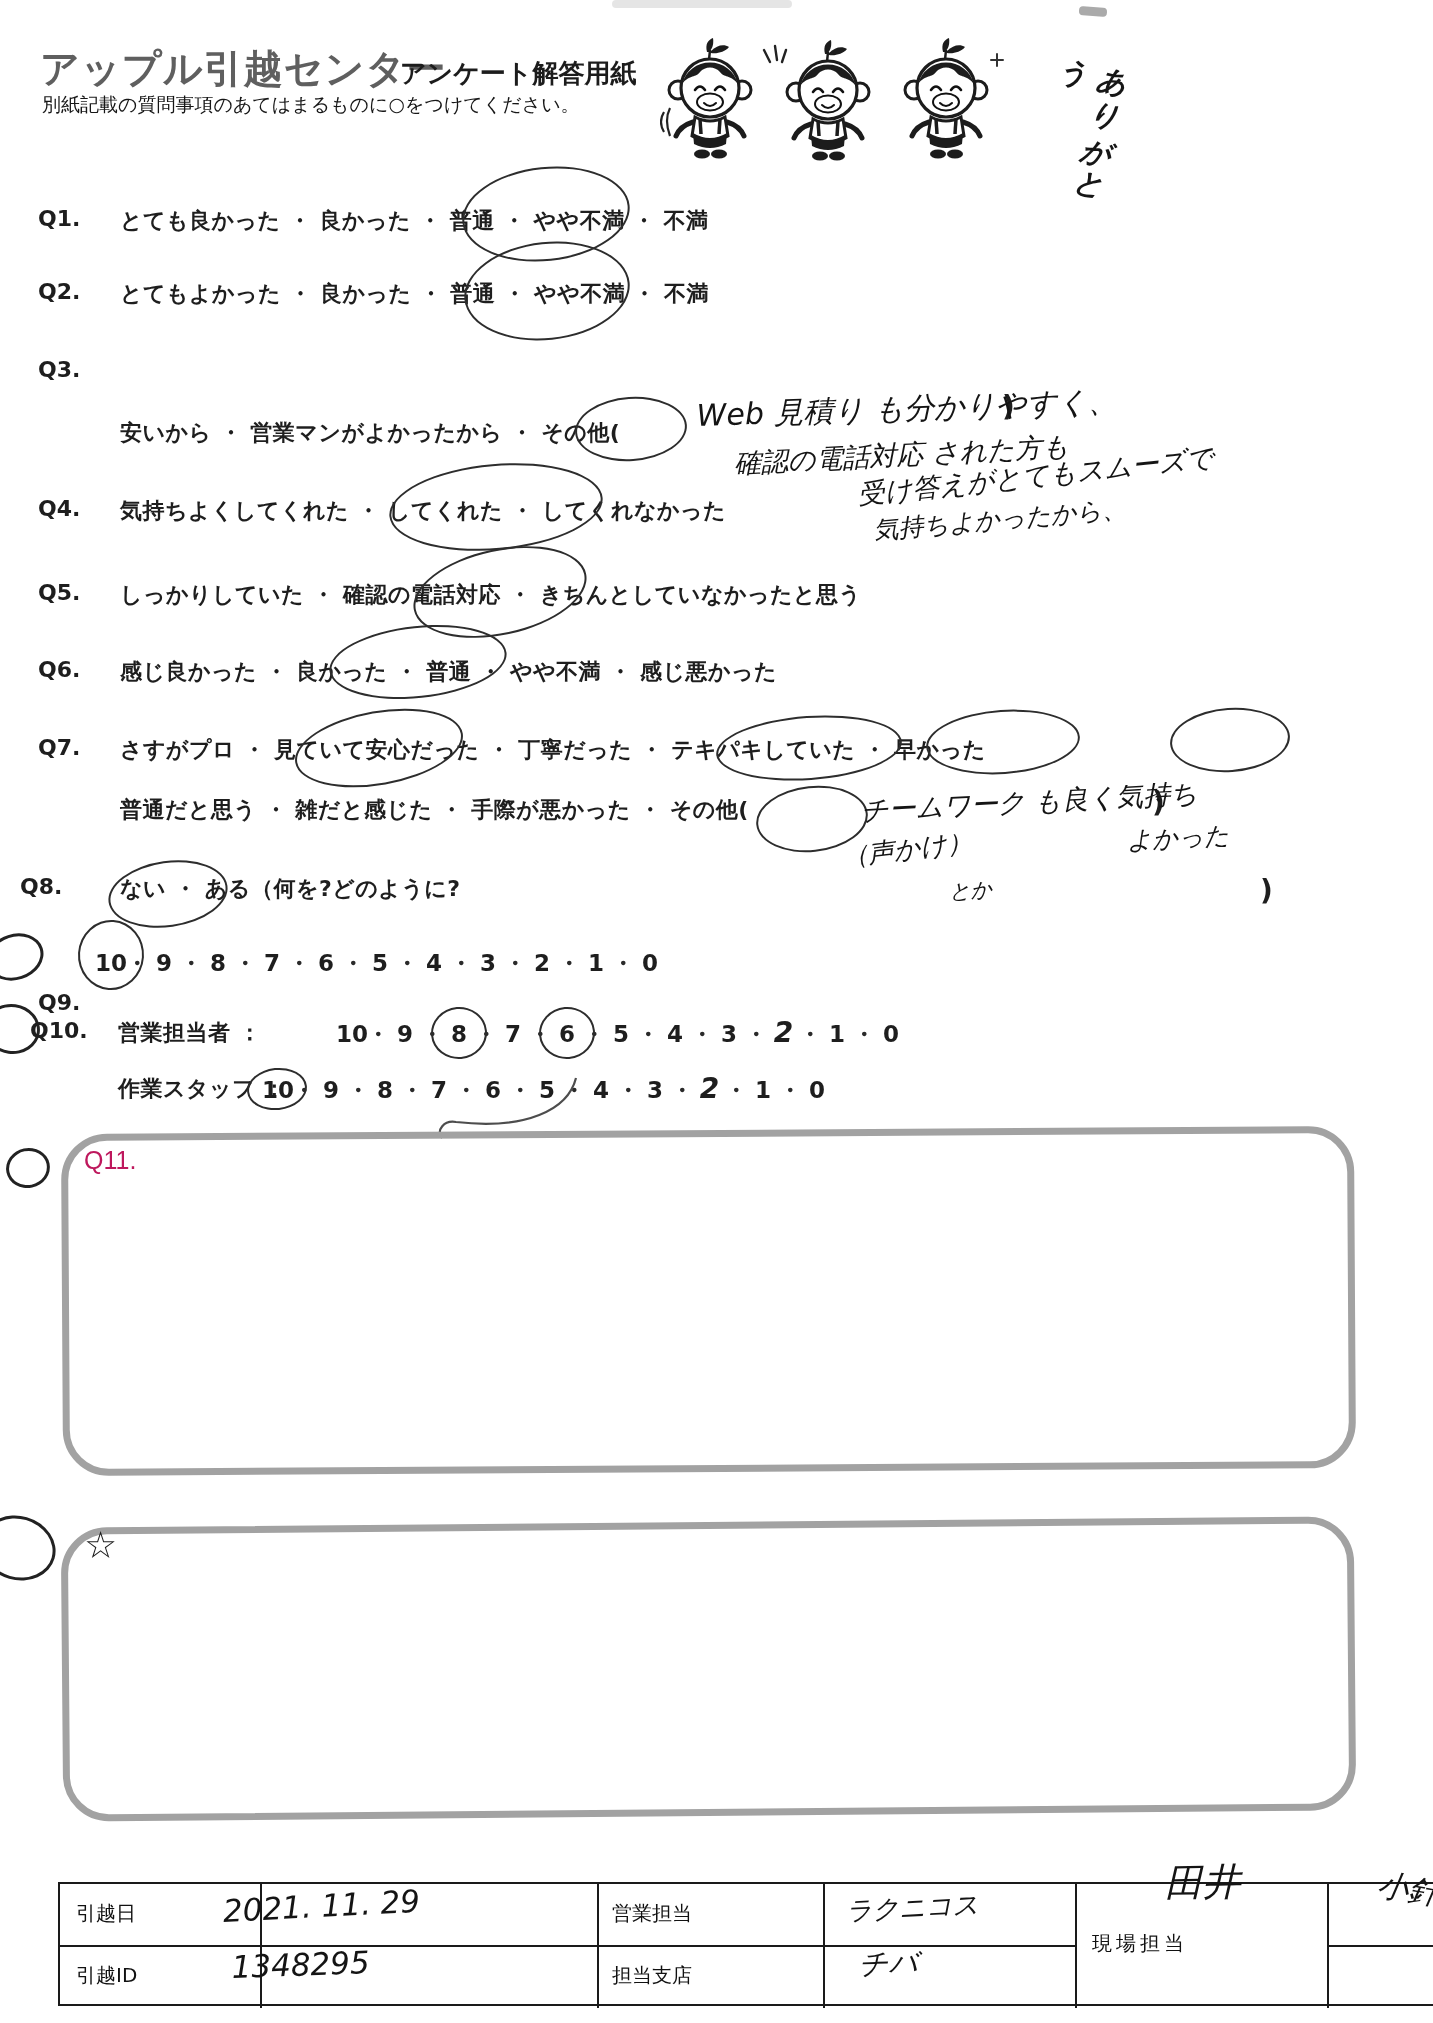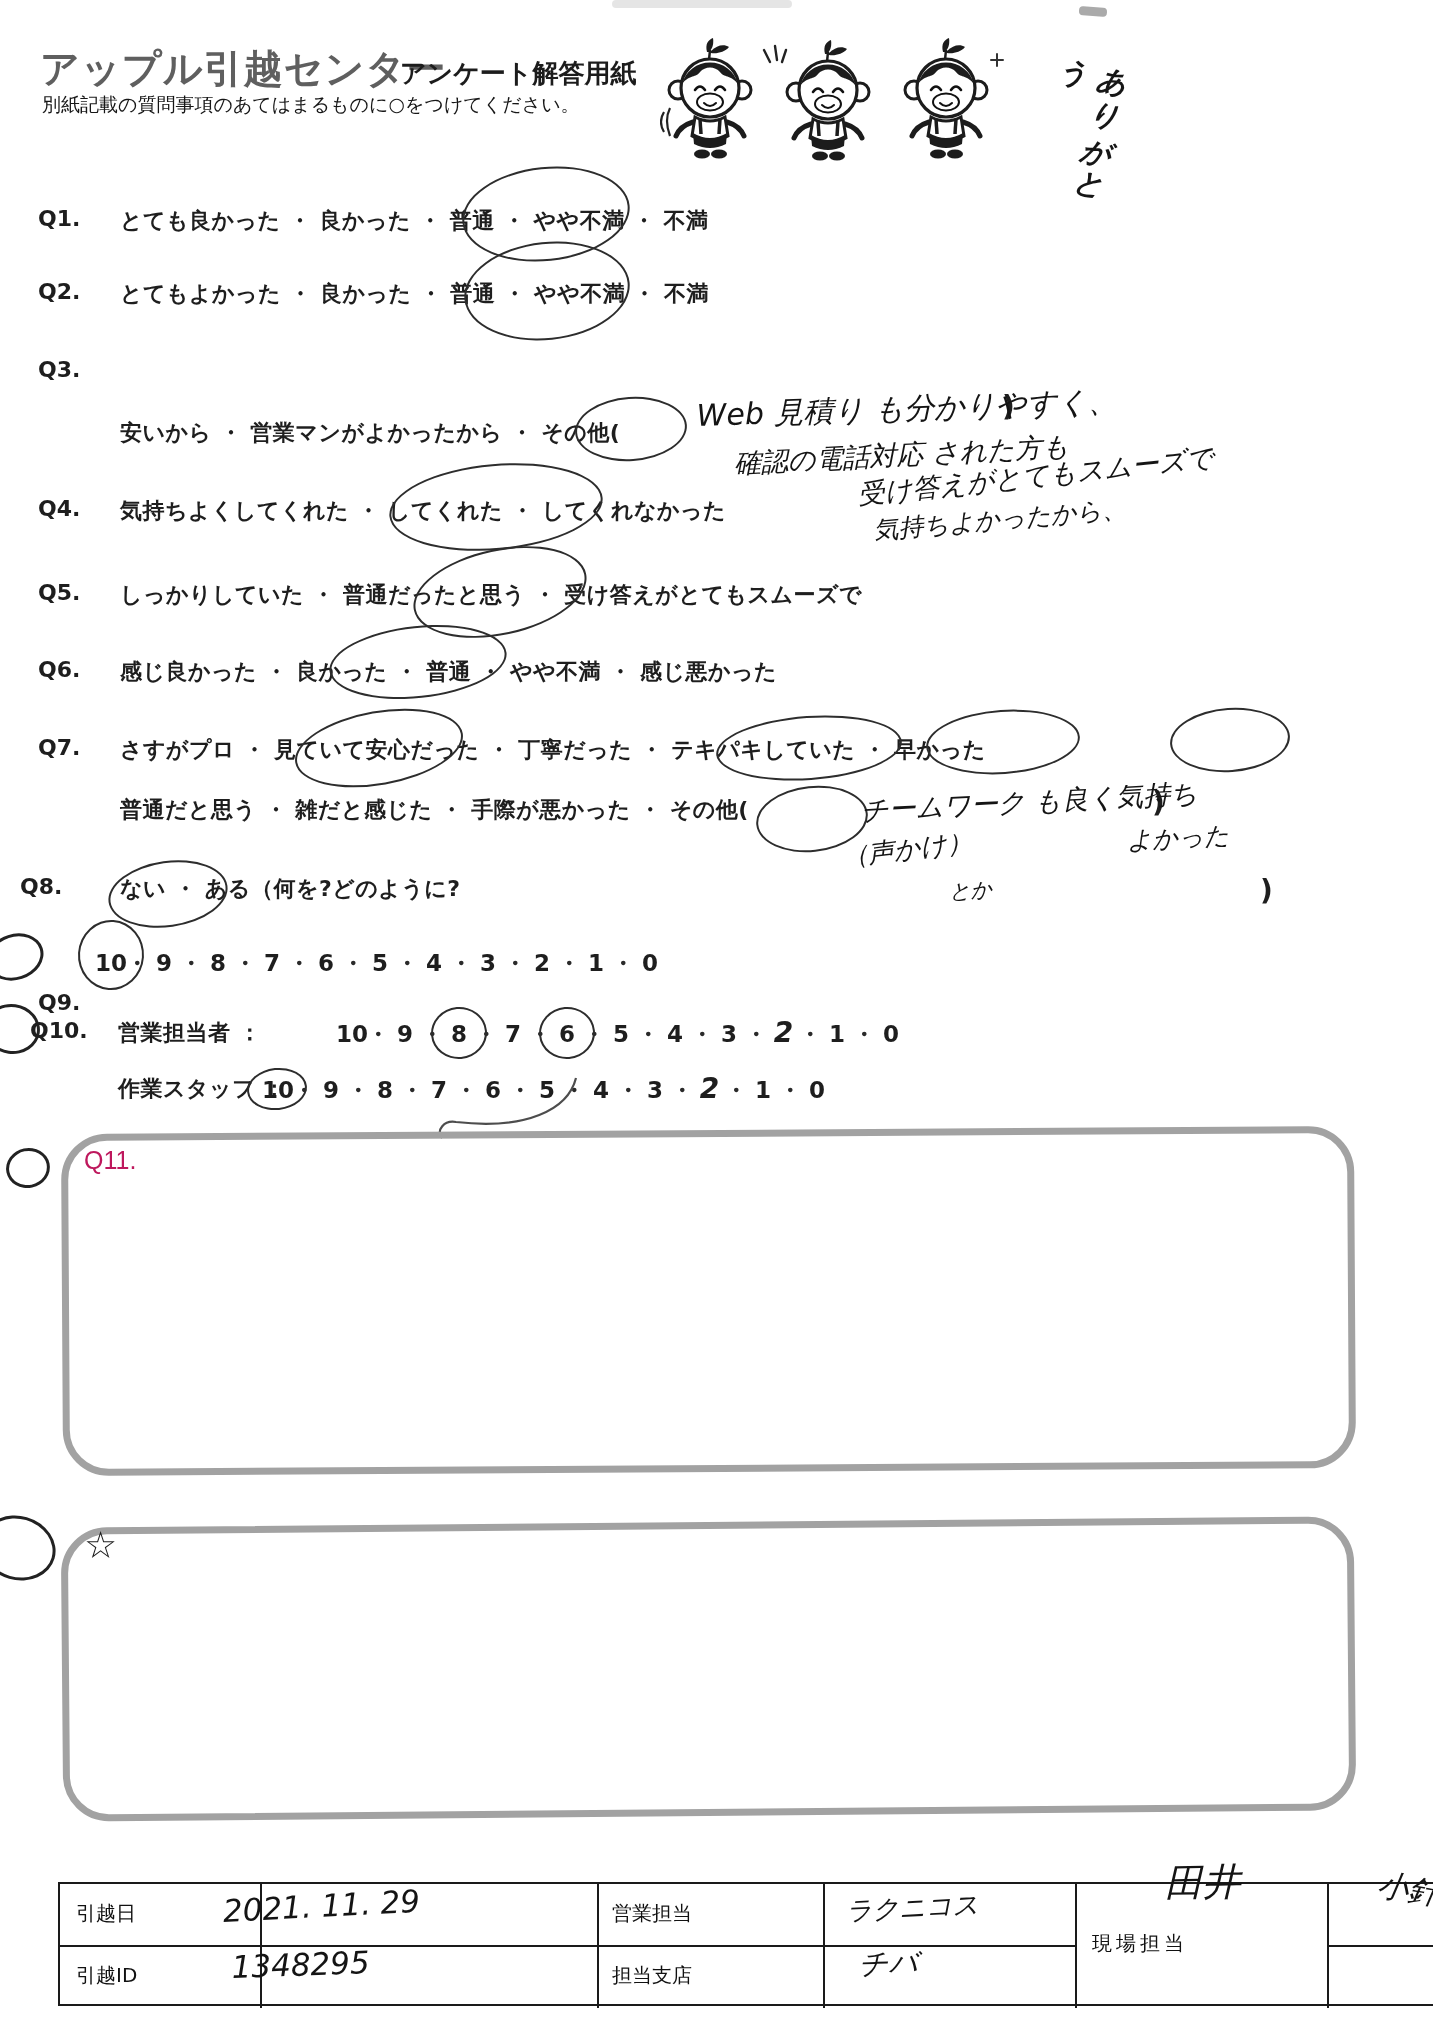--- a/index.html
+++ b/index.html
@@ -94,21 +94,21 @@
   <div class="hw" style="left:696px;top:396px;font-size:30px;transform:rotate(-2deg)">Web 見積り も分かりやすく、</div>
   <div class="hw" style="left:733px;top:446px;font-size:27px;transform:rotate(-3deg)">確認の電話対応 された方も</div>
   <div class="hw" style="left:856px;top:477px;font-size:27px;transform:rotate(-6deg)">受け答えがとてもスムーズで</div>
   <div class="hw" style="left:872px;top:514px;font-size:25px;transform:rotate(-5deg)">気持ちよかったから、</div>
 
   <span class="abs qlabel" style="left:38px;top:496px">Q4.</span>
   <span class="abs opt" style="left:120px;top:496px">気持ちよくしてくれた ・ してくれた ・ してくれなかった</span>
   <div class="mark" style="left:389px;top:464px;width:214px;height:86px;transform:rotate(-5deg)"></div>
 
   <span class="abs qlabel" style="left:38px;top:580px">Q5.</span>
-  <span class="abs opt" style="left:120px;top:580px">しっかりしていた ・ 普通だったと思う ・ 受け答えがとてもスムーズで</span>
+  <span class="abs opt" style="left:120px;top:580px">しっかりしていた ・ 確認の電話対応 ・ きちんとしていなかったと思う</span>
   <div class="mark" style="left:412px;top:549px;width:176px;height:86px;transform:rotate(-12deg)"></div>
 
   <span class="abs qlabel" style="left:38px;top:657px">Q6.</span>
   <span class="abs opt" style="left:120px;top:657px">感じ良かった ・ 良かった ・ 普通 ・ やや不満 ・ 感じ悪かった</span>
   <div class="mark" style="left:329px;top:626px;width:178px;height:72px;transform:rotate(-6deg)"></div>
 
   <span class="abs qlabel" style="left:38px;top:735px">Q7.</span>
   <span class="abs opt" style="left:120px;top:735px">さすがプロ ・ 見ていて安心だった ・ 丁寧だった ・ テキパキしていた ・ 早かった</span>
   <span class="abs opt" style="left:120px;top:795px">普通だと思う ・ 雑だと感じた ・ 手際が悪かった ・ その他(</span>
   <span class="abs paren" style="left:1152px;top:786px">)</span>

